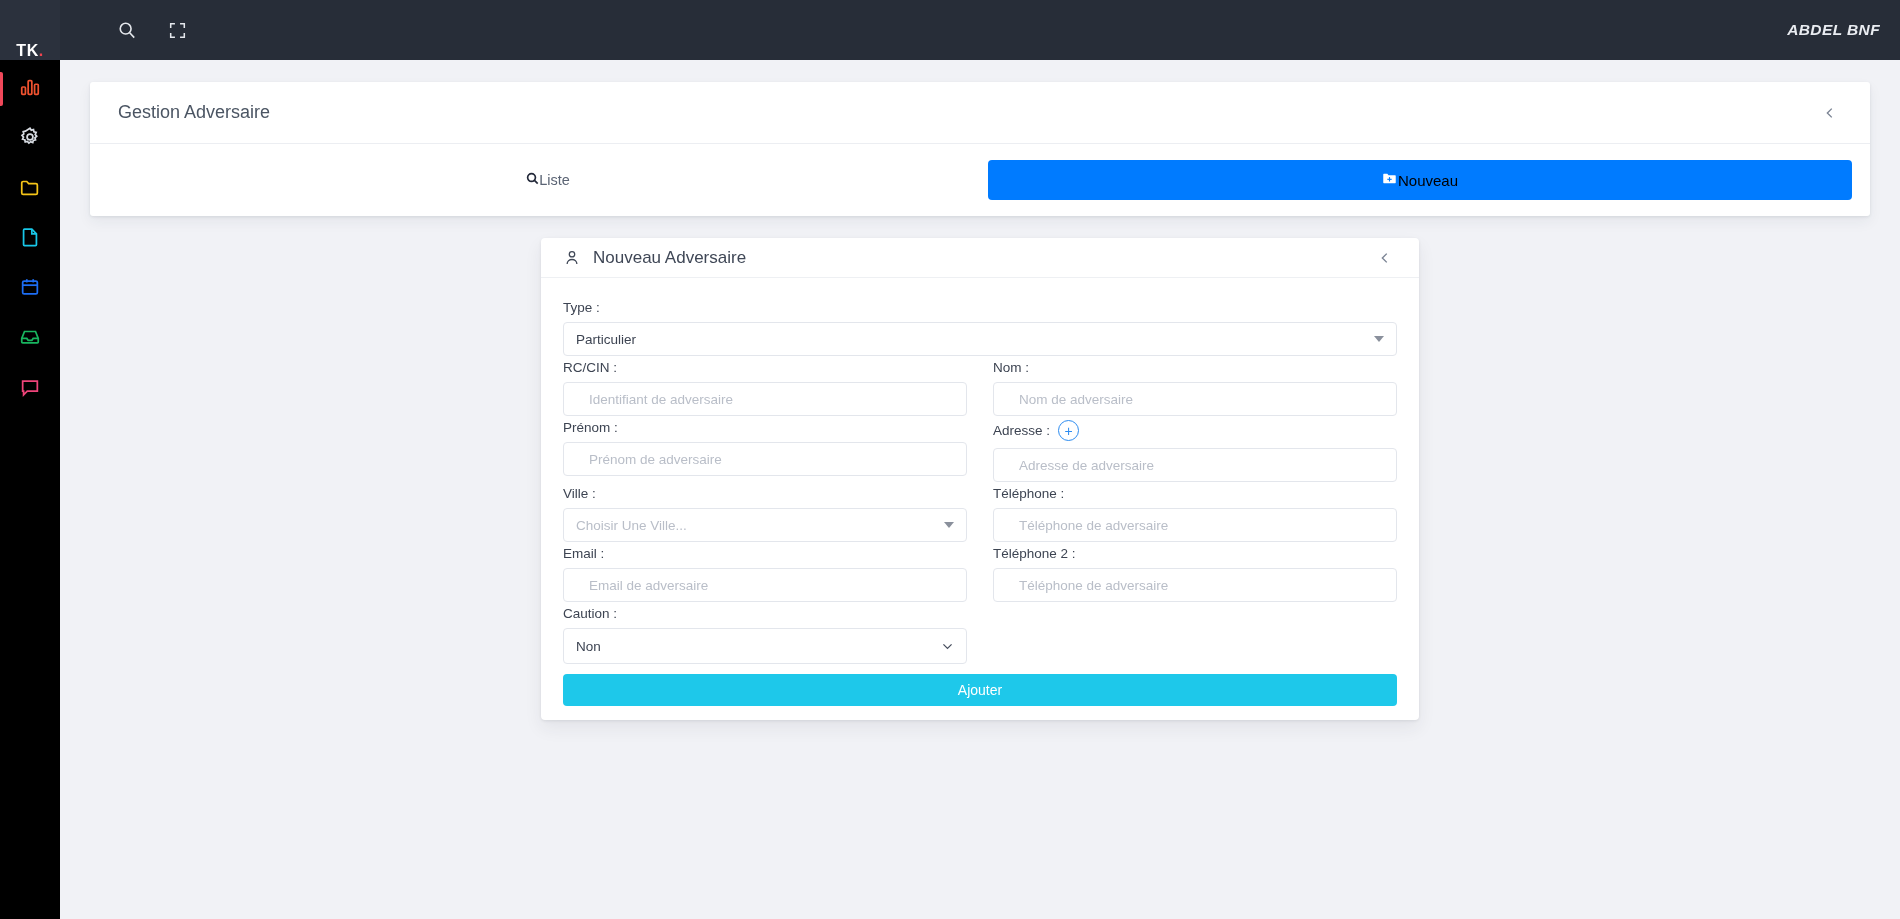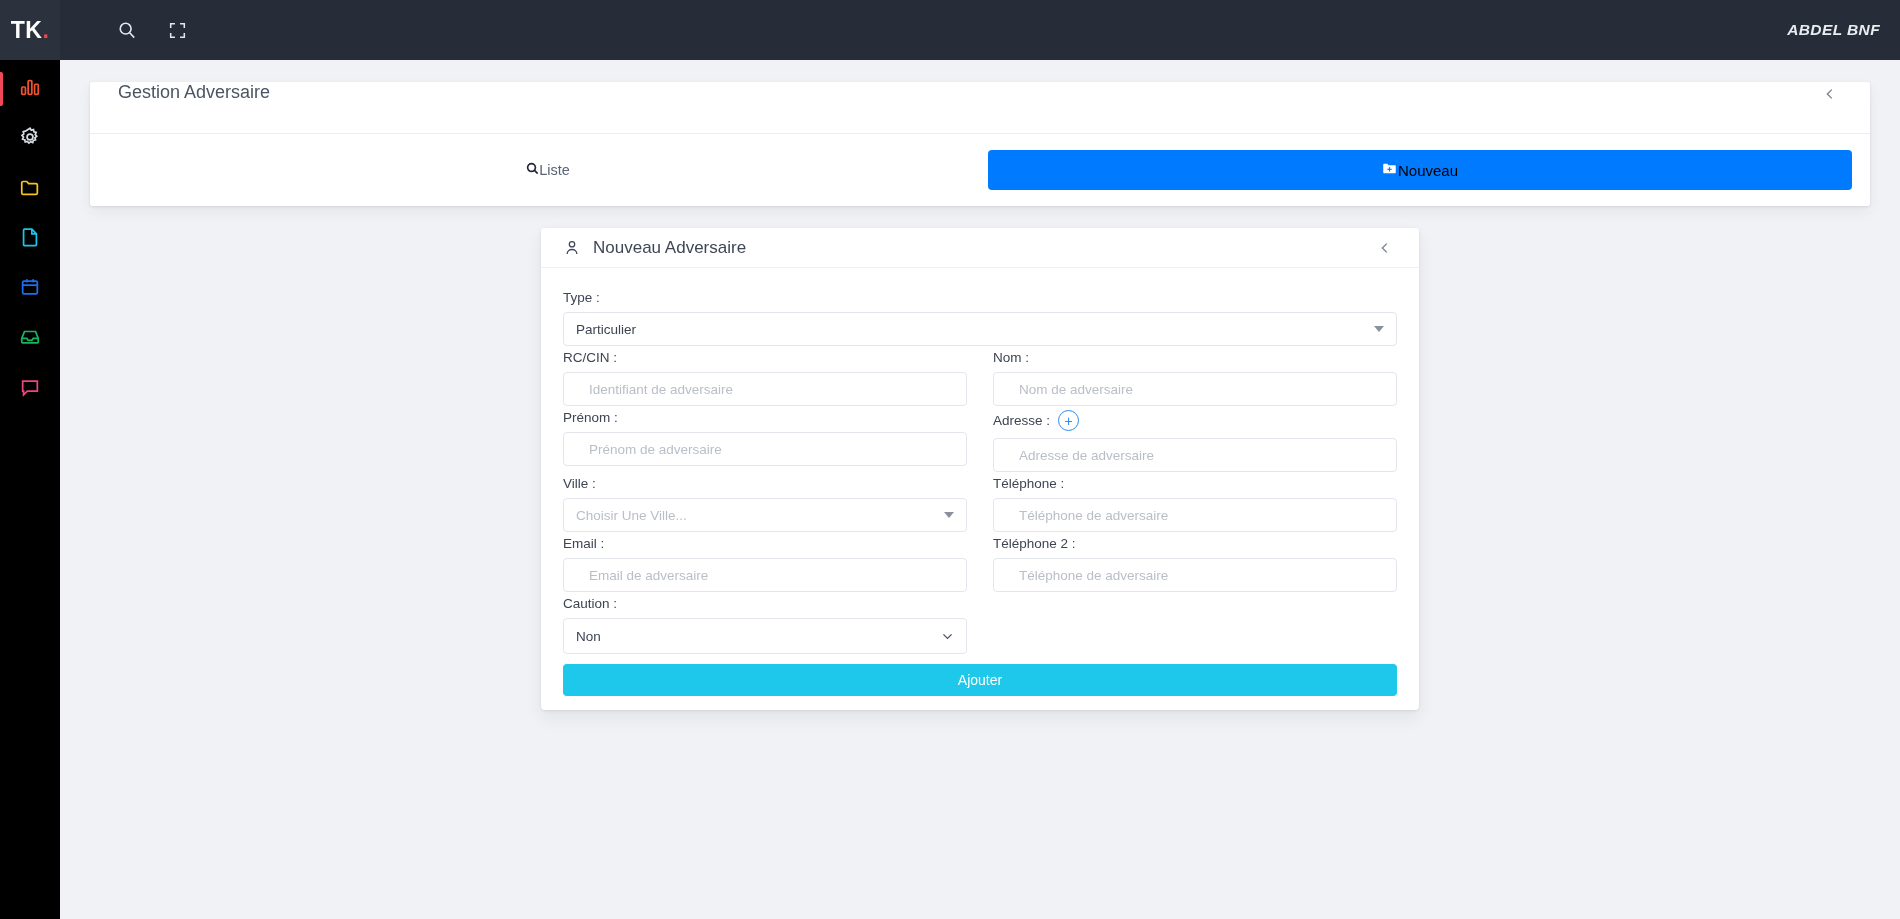--- a/index.html
+++ b/index.html
@@ -18,23 +18,23 @@
     width: 1900px; height: 60px;
     background: #272d38;
     display: flex;
     align-items: center;
     z-index: 30;
   }
   .logo {
     width: 60px; height: 60px;
     background: #2b313d;
     display: flex;
-    align-items: center;
+    align-items: flex-end;
     justify-content: center;
-    font-size: 23px;
+    font-size: 16px;
     font-weight: bold;
     color: #ffffff;
     letter-spacing: .5px;
   }
   .logo .dot { color: #f0444f; }
   .topbar-icons {
     display: flex;
     align-items: center;
     gap: 20px;
     margin-left: 52px;
@@ -93,23 +93,23 @@
   }
 
   
   .page-card {
     margin: 22px 30px 0 30px;
     background: #ffffff;
     border-radius: 3px;
     box-shadow: 0 1px 3px rgba(40,45,60,.10), 0 6px 14px rgba(40,45,60,.06);
   }
   .page-card-head {
-    height: 52px;
-    display: flex;
-    align-items: flex-start;
+    height: 62px;
+    display: flex;
+    align-items: center;
     padding: 0 28px;
     border-bottom: 1px solid #eceef2;
   }
   .page-title {
     font-size: 18px;
     color: #4b5563;
     font-weight: 400;
   }
   .collapse-btn {
     margin-left: auto;

